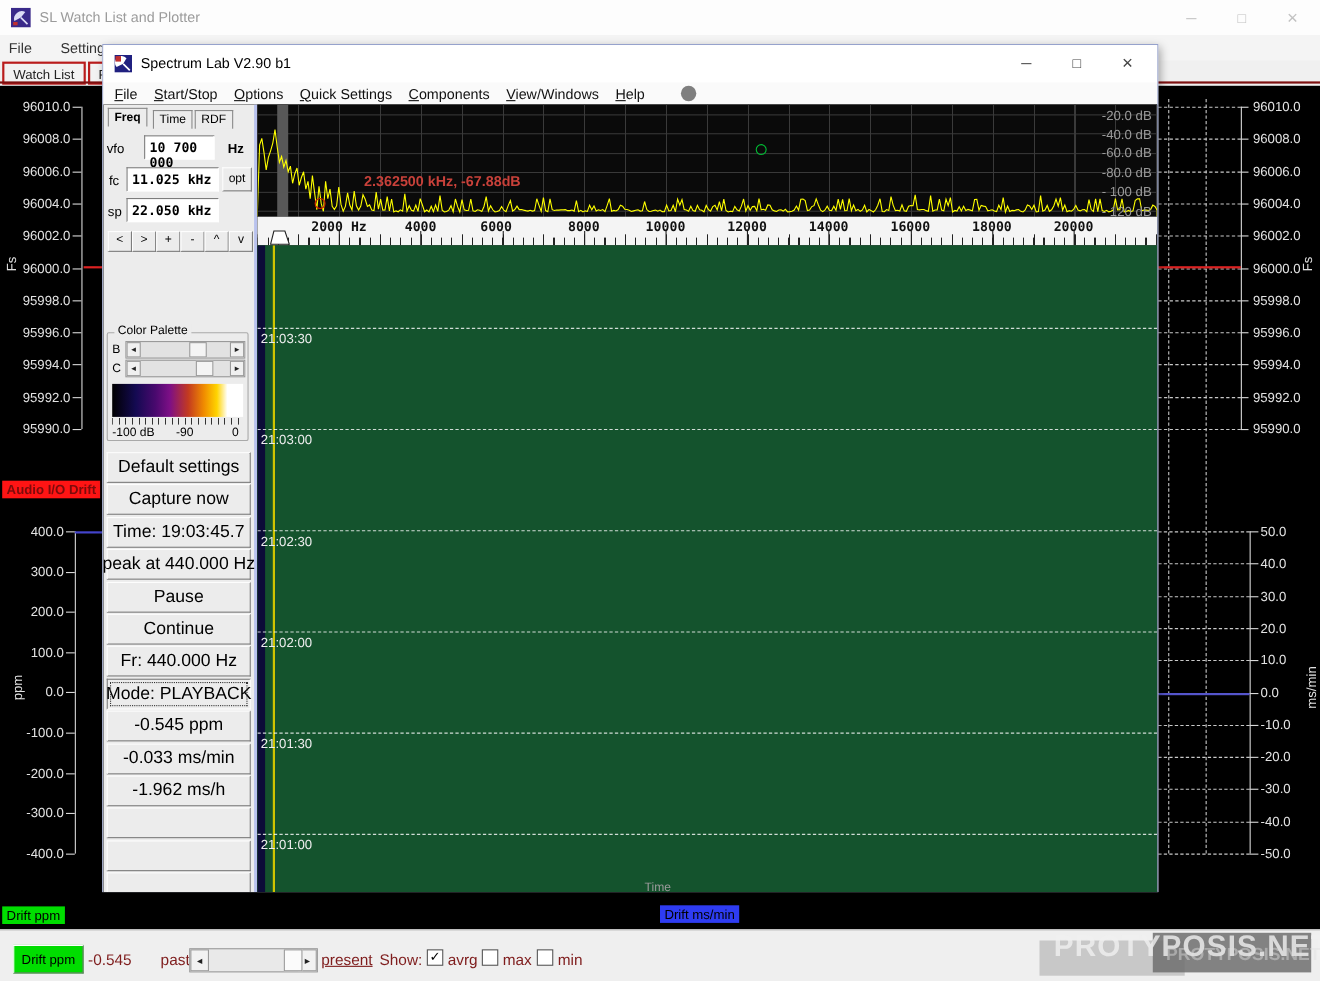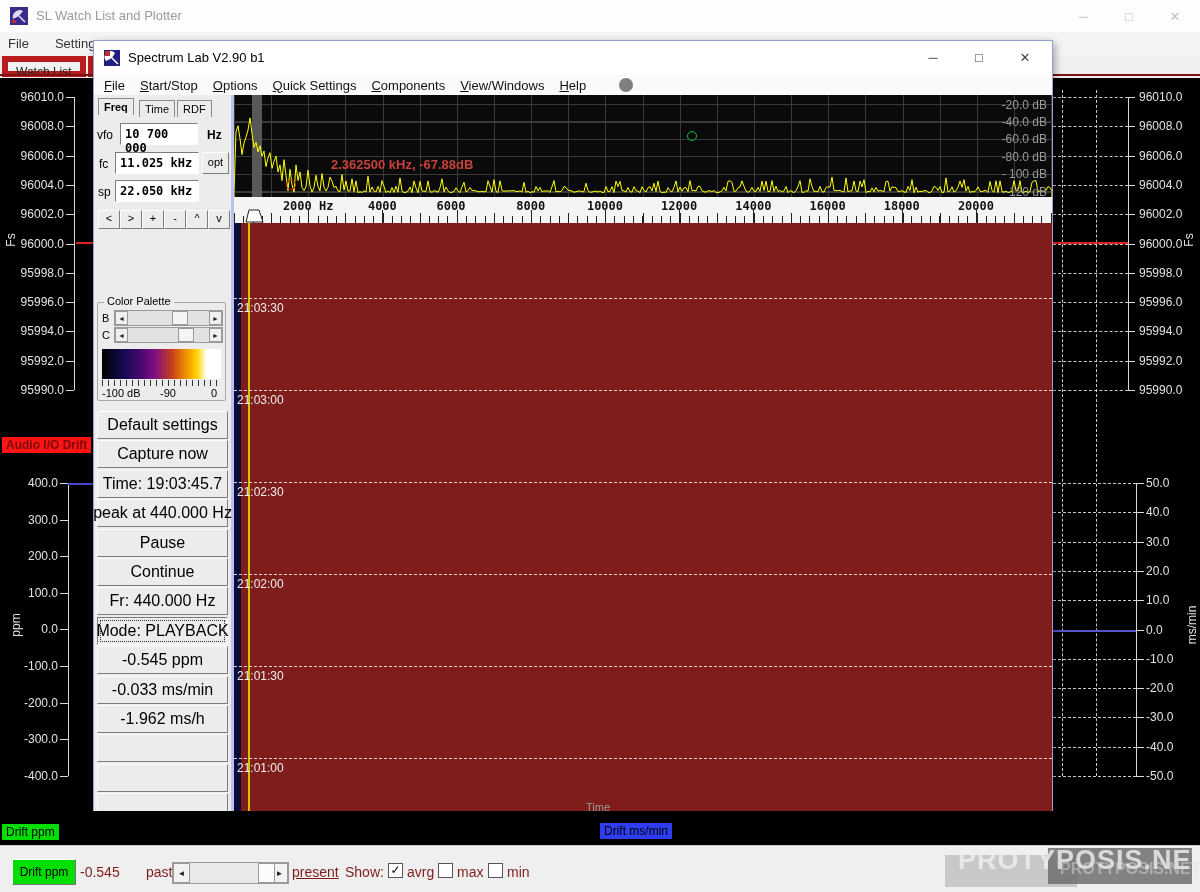--- a/index.html
+++ b/index.html
@@ -8,21 +8,21 @@
   .abs{position:absolute;}
   
   #bg-titlebar{left:0;top:0;width:1200px;height:32px;background:#fdfdfd;}
   #bg-title{left:36px;top:8px;font-size:13px;color:#9b9b9b;}
   .winbtns{top:0;height:32px;display:flex;}
   .winbtn{width:46px;height:32px;display:flex;align-items:center;justify-content:center;font-size:13px;}
   #bg-winbtns{right:2px;color:#c2c2c2;}
   #bg-menubar{left:0;top:32px;width:1200px;height:23px;background:#f4f4f4;display:flex;align-items:center;padding-left:8px;box-sizing:border-box;}
   #bg-menubar .menu-item{font-size:13px;color:#333;margin-right:26px;}
   #bg-tabs{left:2px;top:56px;height:21px;display:flex;}
-  .bg-tab{border:6px solid #b91c1c;background:#f2f2f2;font-size:12px;color:#222;
+  .bg-tab{border:2px solid #b91c1c;background:#f2f2f2;font-size:12px;color:#222;
     padding:3px 8px 0 8px;margin-right:2px;box-sizing:border-box;height:21px;}
   #maroon-line{left:0;top:74px;width:1200px;height:2px;background:#7d1010;}
   #bg-plot{left:0;top:78px;width:1200px;height:767px;background:#000;}
   .tick-label{position:absolute;font-size:12px;color:#e2e2e2;white-space:nowrap;}
   .tick-mark{position:absolute;height:1px;background:#d8d8d8;}
   .bracket{position:absolute;width:1px;background:#d8d8d8;}
   .dash-h{position:absolute;height:0;border-top:1px dashed #c9c9c9;}
   .dash-v{position:absolute;width:0;border-left:1px dashed #c9c9c9;}
   .rot-label{position:absolute;font-size:12px;color:#e2e2e2;transform:rotate(-90deg);transform-origin:center;white-space:nowrap;}
   .refline{position:absolute;height:2px;}
@@ -93,21 +93,21 @@
   #cursor-bar{left:18px;top:0;width:10px;height:102px;background:#585858;}
   .db-label{position:absolute;right:5px;font-size:12px;color:#9a9a9a;white-space:nowrap;}
   #spec-readout{left:97px;top:62px;font-size:13px;font-weight:bold;color:#c8413a;white-space:nowrap;}
   #freq-scale{left:0;top:102px;width:818px;height:26px;background:#f4f4f4;overflow:hidden;}
   .freq-label{position:absolute;top:2px;font-family:"DejaVu Sans Mono",monospace;font-weight:bold;font-size:12px;color:#111;transform:translateX(-50%);white-space:nowrap;}
   .freq-tick-major{position:absolute;bottom:0;width:1px;height:13px;background:#222;}
   #freq-minor{position:absolute;left:0;bottom:0;width:818px;height:7px;
     background:repeating-linear-gradient(to right,#222 0 1px,transparent 1px 9.28px);}
   #freq-medium{position:absolute;left:0;bottom:0;width:818px;height:10px;
     background:repeating-linear-gradient(to right,#222 0 1px,transparent 1px 37.14px);}
-  #waterfall{left:0;top:128px;width:818px;height:588px;background:#7f1d1d;overflow:hidden;}
+  #waterfall{left:0;top:128px;width:818px;height:588px;background:#14532d;overflow:hidden;}
   #wf-bluestrip{left:0;top:0;width:7px;height:588px;background:#0c0c38;}
   #wf-yellowline{left:14px;top:0;width:2px;height:588px;background:#cfc400;}
   .wf-row{position:absolute;left:0;width:818px;border-top:1px dashed rgba(255,255,255,.8);}
   .wf-time{position:absolute;left:3px;top:2px;font-size:12px;color:#ededed;}
   #time-axis-label{left:352px;top:578px;font-size:11px;color:#9a9a9a;}
   .circle-marker{position:absolute;border-radius:50%;width:8px;height:8px;border:1.5px solid;}
 </style>
 </head>
 <body>
 
@@ -327,21 +327,21 @@
       </div>
 
     <div class="abs" id="sl-content">
 
       <div class="abs" id="sl-panel">
         <div class="sl-tab" style="left:4px;top:3px;font-weight:bold">Freq</div>
         <div class="sl-tab" style="left:45px;top:5px">Time</div>
         <div class="sl-tab" style="left:83px;top:5px">RDF</div>
 
         <div class="fld-label" style="left:3px;top:33px">vfo</div>
-        <div class="fld" style="left:26px;top:28px;width:78px">10 700 000</div>
+        <div class="fld" style="left:37px;top:28px;width:64px">10 700 000</div>
         <div class="fld-label" style="left:113px;top:33px;font-weight:bold">Hz</div>
 
         <div class="fld-label" style="left:5px;top:62px">fc</div>
         <div class="fld" style="left:21px;top:57px;width:84px">11.025 kHz</div>
         <div class="raised abs" style="left:108px;top:57px;width:25px;height:20px;font-size:11px;text-align:center;line-height:19px">opt</div>
 
         <div class="fld-label" style="left:4px;top:90px">sp</div>
         <div class="fld" style="left:21px;top:85px;width:84px">22.050 kHz</div>
 
         <div id="nav-row">

